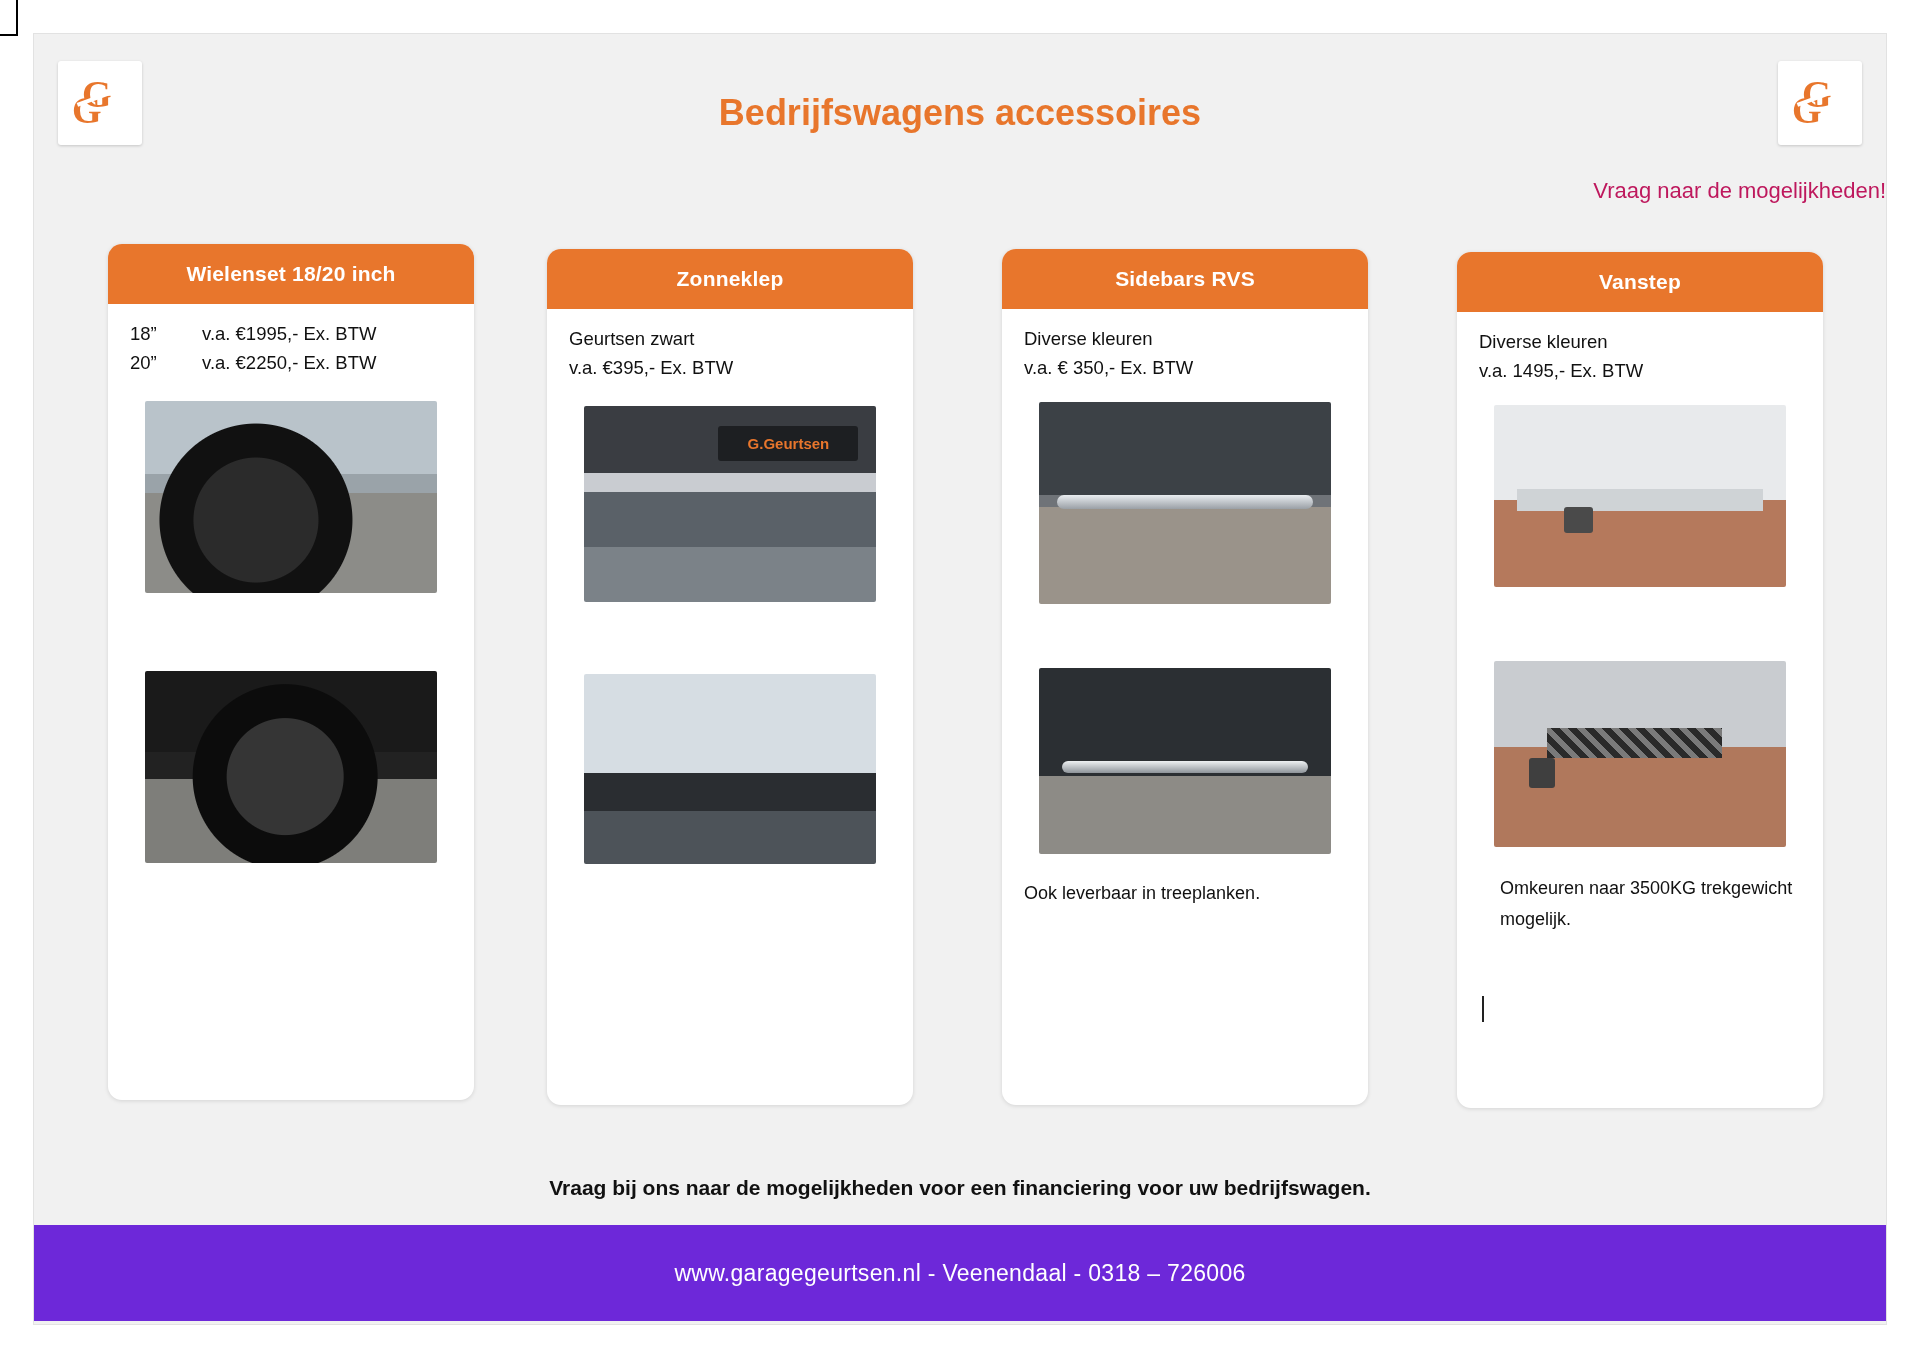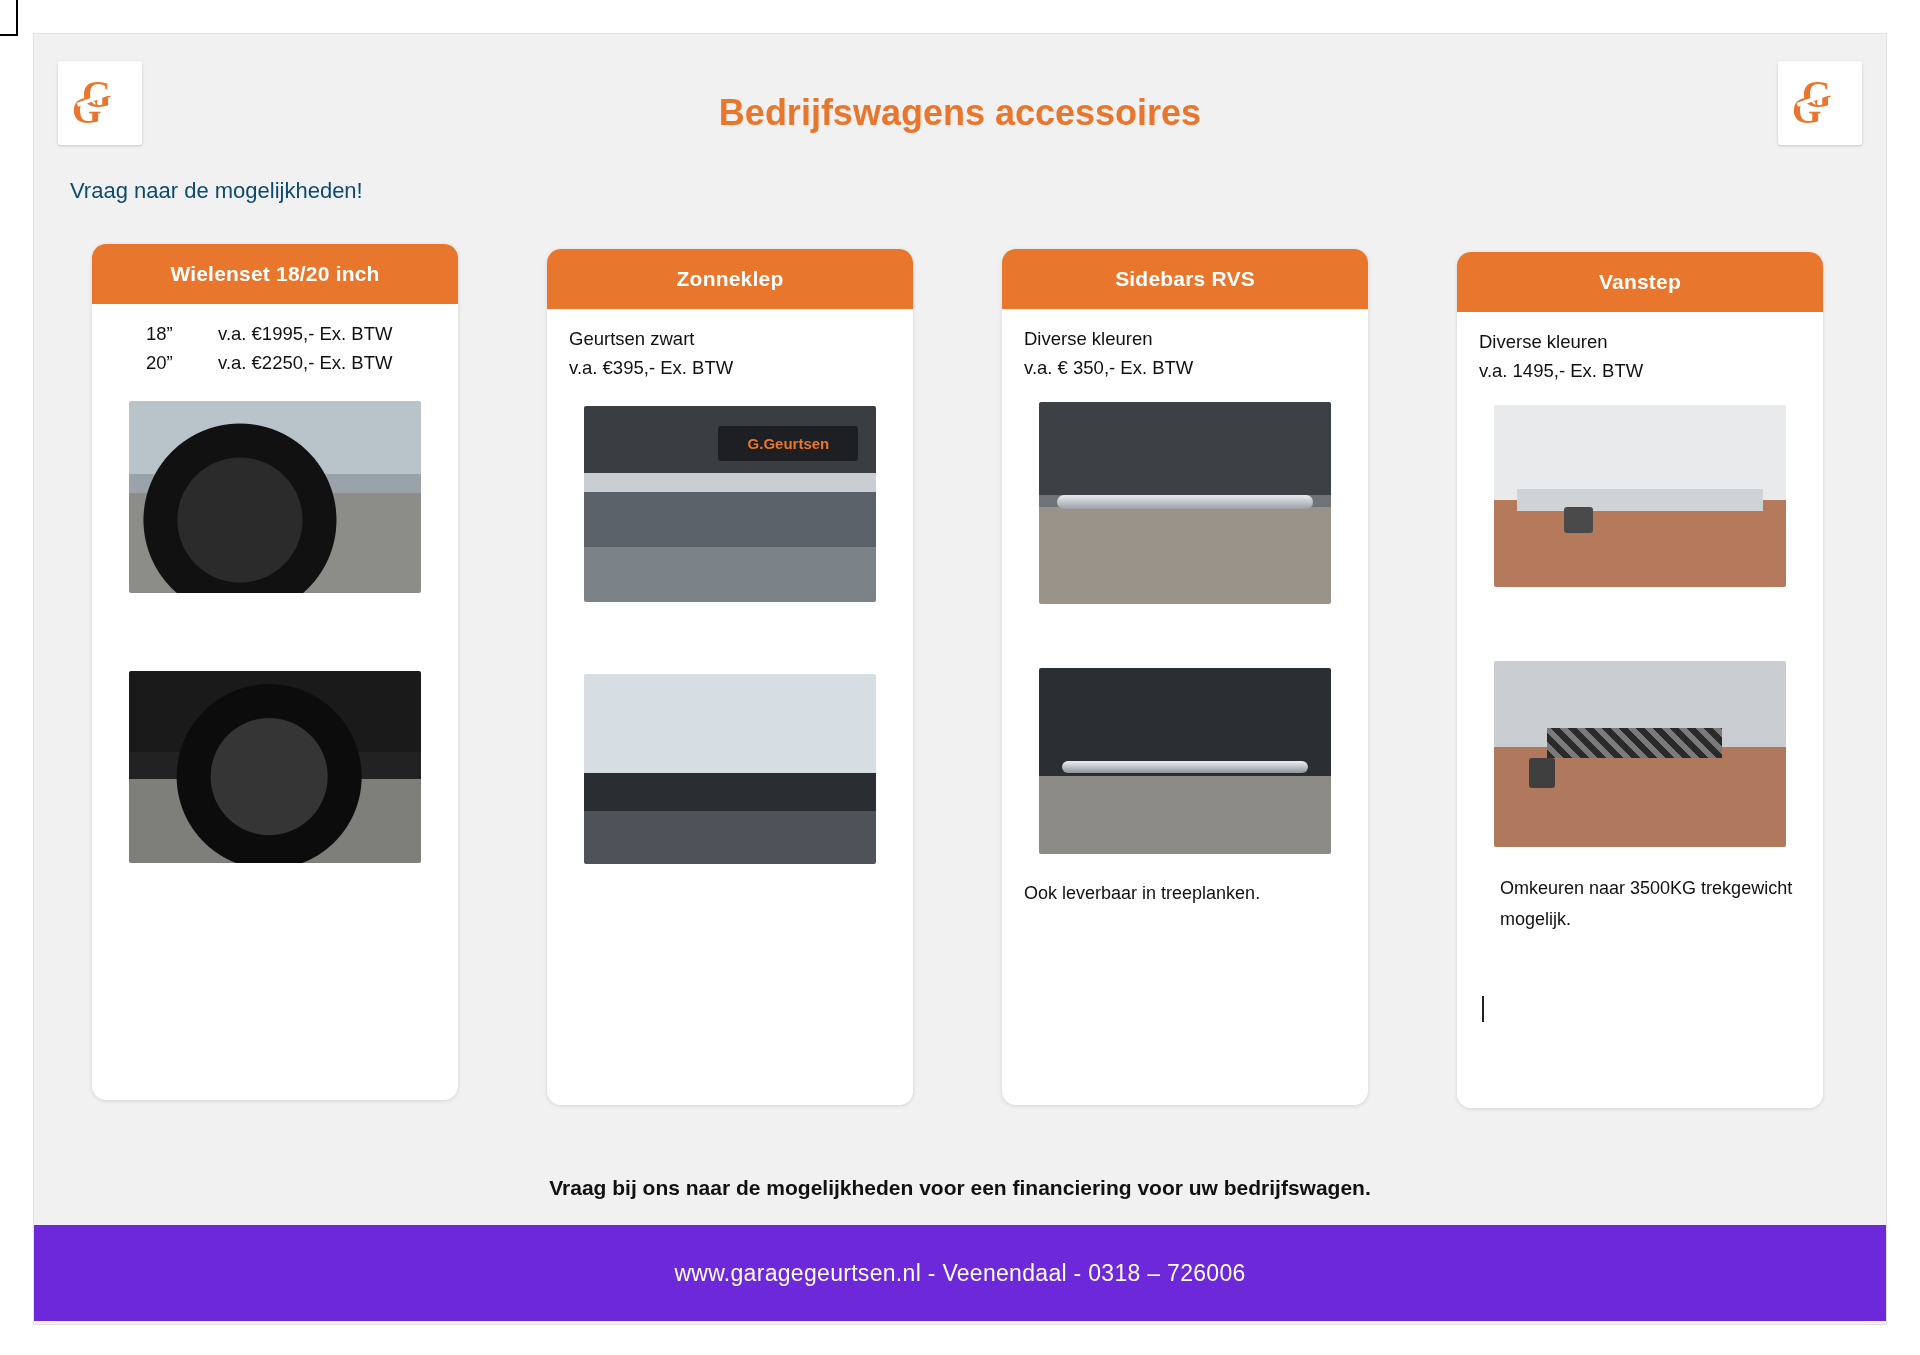--- a/index.html
+++ b/index.html
@@ -84,43 +84,42 @@
     text-align: center;
     font-size: 36px;
     font-weight: bold;
     color: #e8762c;
   }
   .subtitle {
     position: absolute;
     left: 0;
     right: 0;
     top: 144px;
-    text-align: left;
+    text-align: right;
     font-size: 22px;
-    color: #0c4a6e;
-    padding-left: 36px;
+    color: #be185d;
   }
   
   .cards {
     position: absolute;
     left: 58px;
     top: 210px;
     width: 1740px;
     height: 880px;
   }
   .card {
     position: absolute;
     top: 0;
     width: 366px;
     background: #ffffff;
     border-radius: 14px;
     box-shadow: 0 1px 4px rgba(0,0,0,.12);
     overflow: hidden;
   }
-  .card-0 { left: 0px;    height: 856px; top: 0px; }
+  .card-0 { left: 16px;    height: 856px; top: 0px; }
   .card-1 { left: 455px;  height: 856px; top: 5px; }
   .card-2 { left: 910px;  height: 856px; top: 5px; }
   .card-3 { left: 1365px; height: 856px; top: 8px; }
   .card-head {
     background: #e8762c;
     color: #ffffff;
     font-size: 21px;
     font-weight: bold;
     text-align: center;
     padding: 18px 6px 18px;
@@ -130,21 +129,21 @@
     padding: 16px 22px 10px 22px;
   }
   .price-lines {
     font-size: 18.5px;
     color: #111111;
     line-height: 1.55;
   }
   .price-row {
     display: flex;
   }
-  .price-row .lbl { width: 72px; margin-left: 32px; }
+  .price-row .lbl { width: 72px; }
   .note {
     font-size: 18px;
     color: #111111;
     line-height: 1.55;
     padding: 0 22px;
   }
   .photo {
     background: #cfcfcf;
     border-radius: 2px;
     position: relative;

